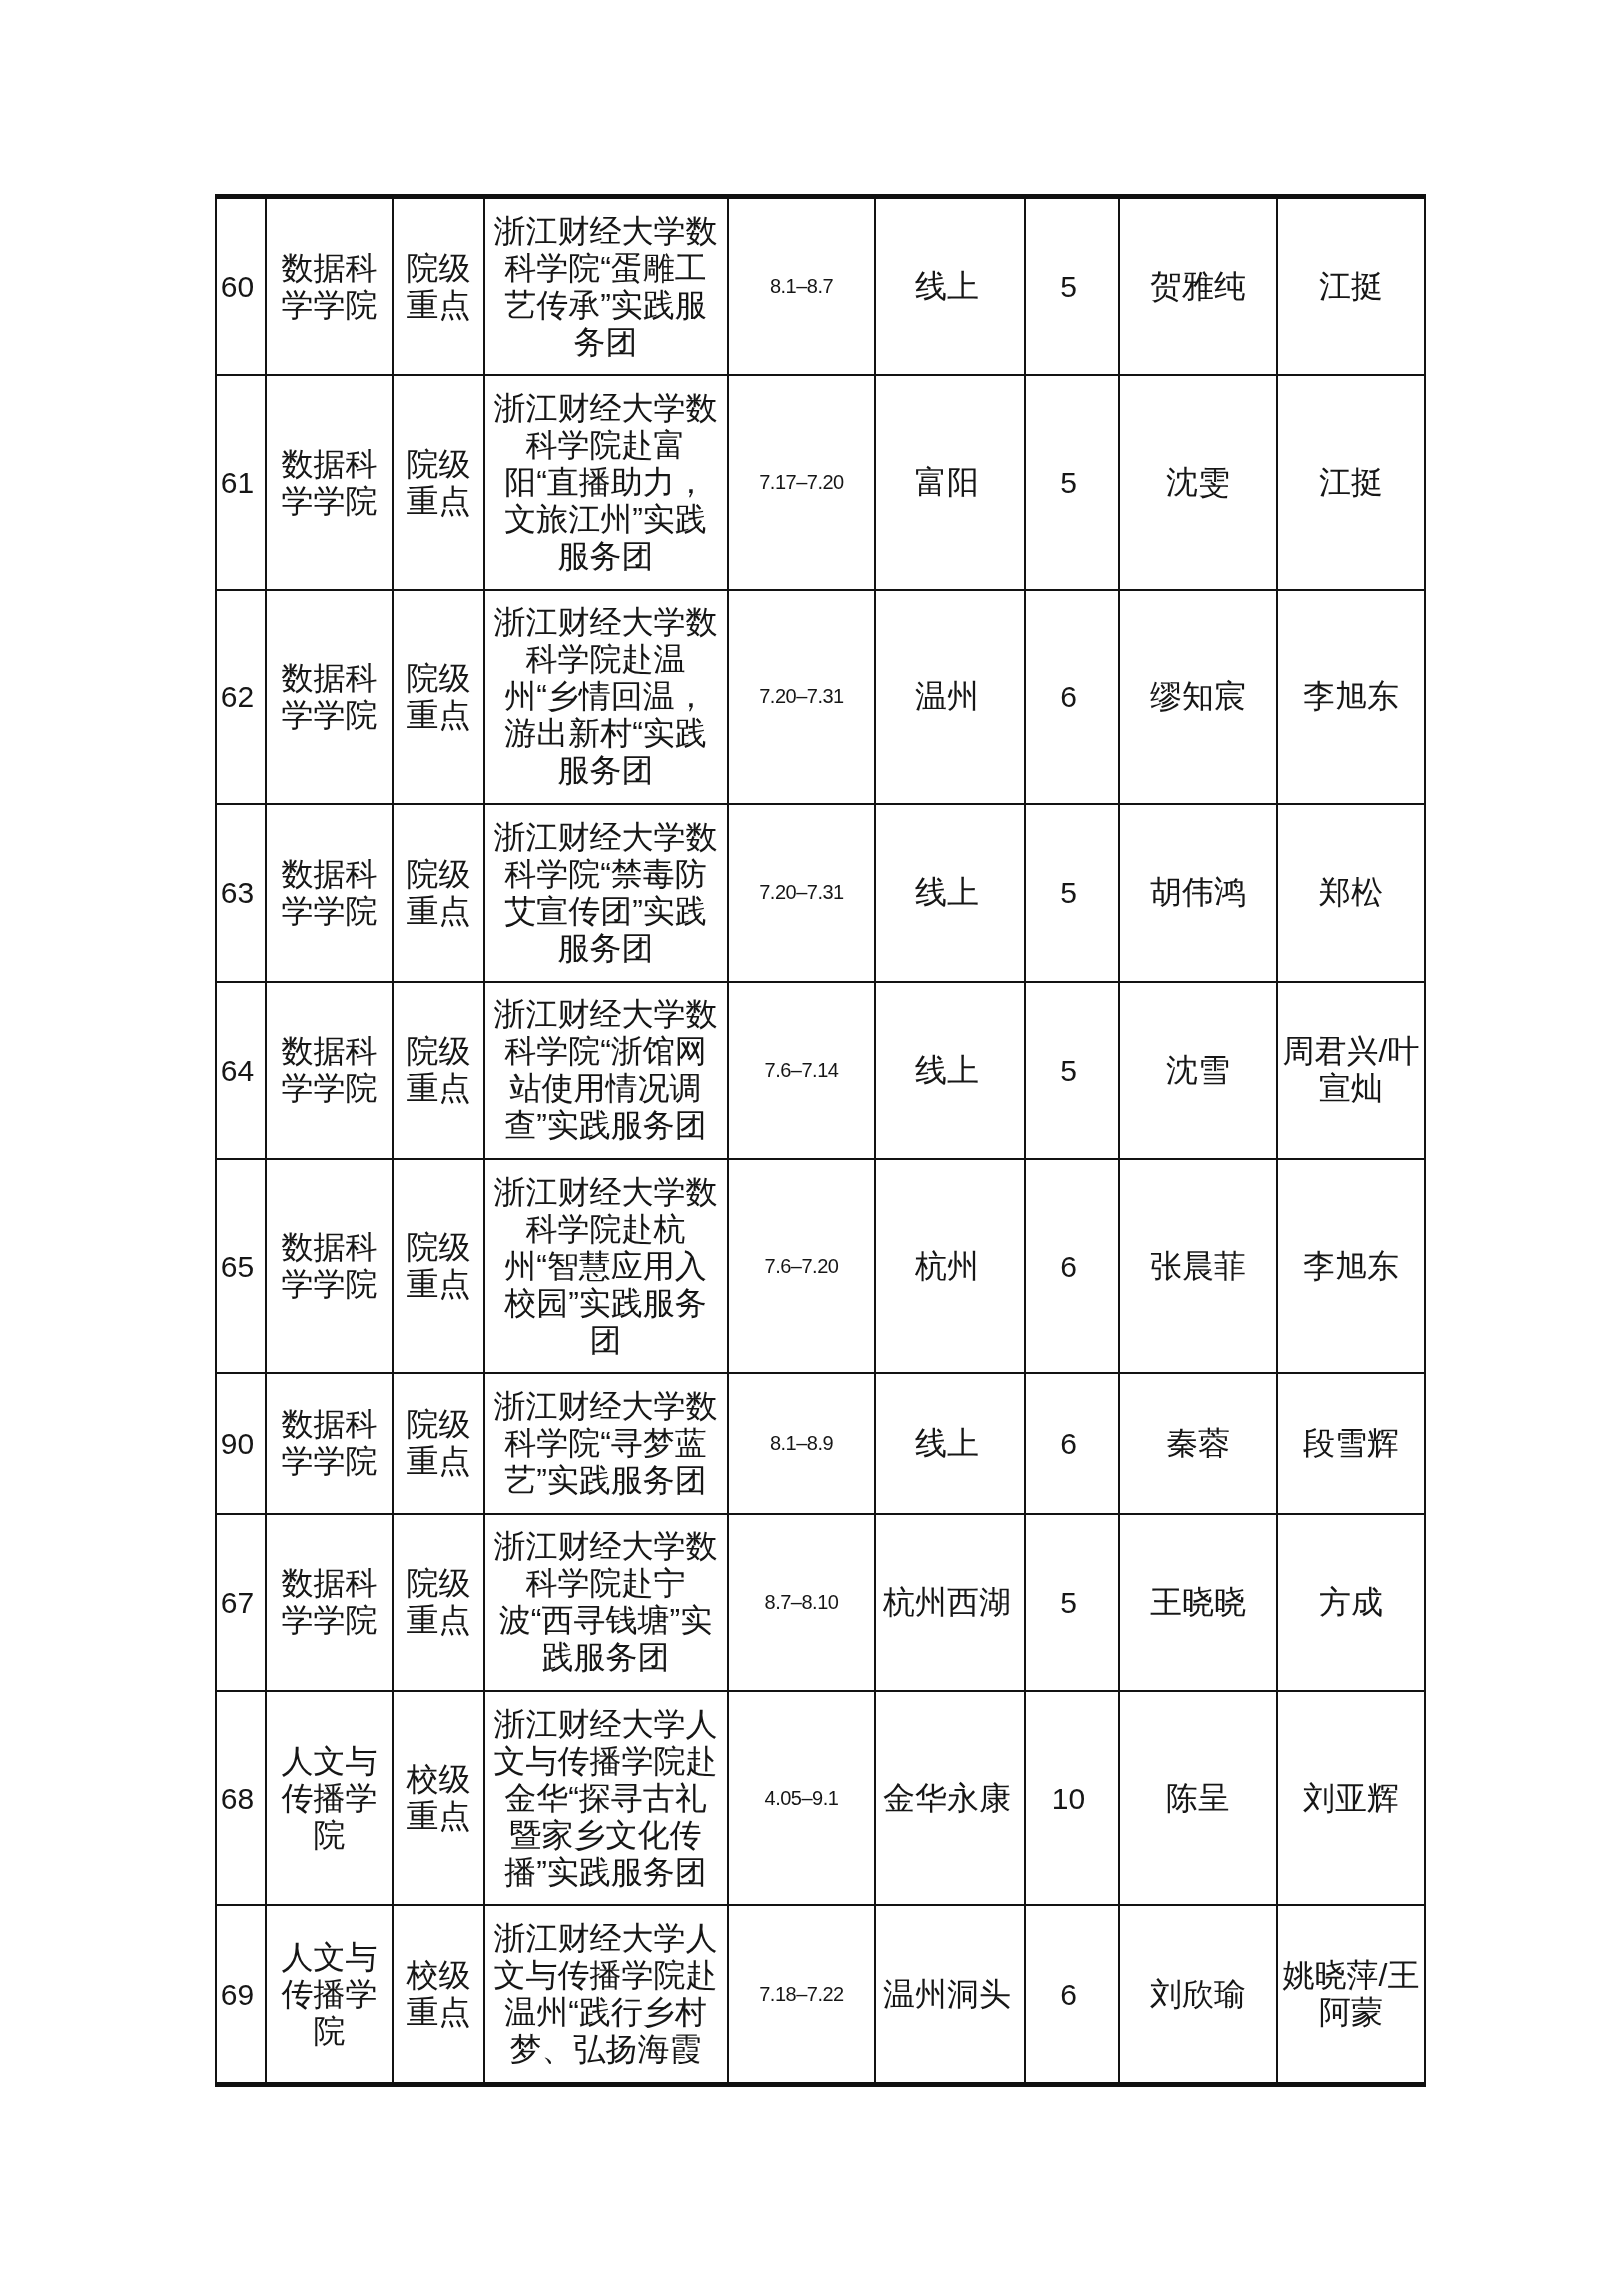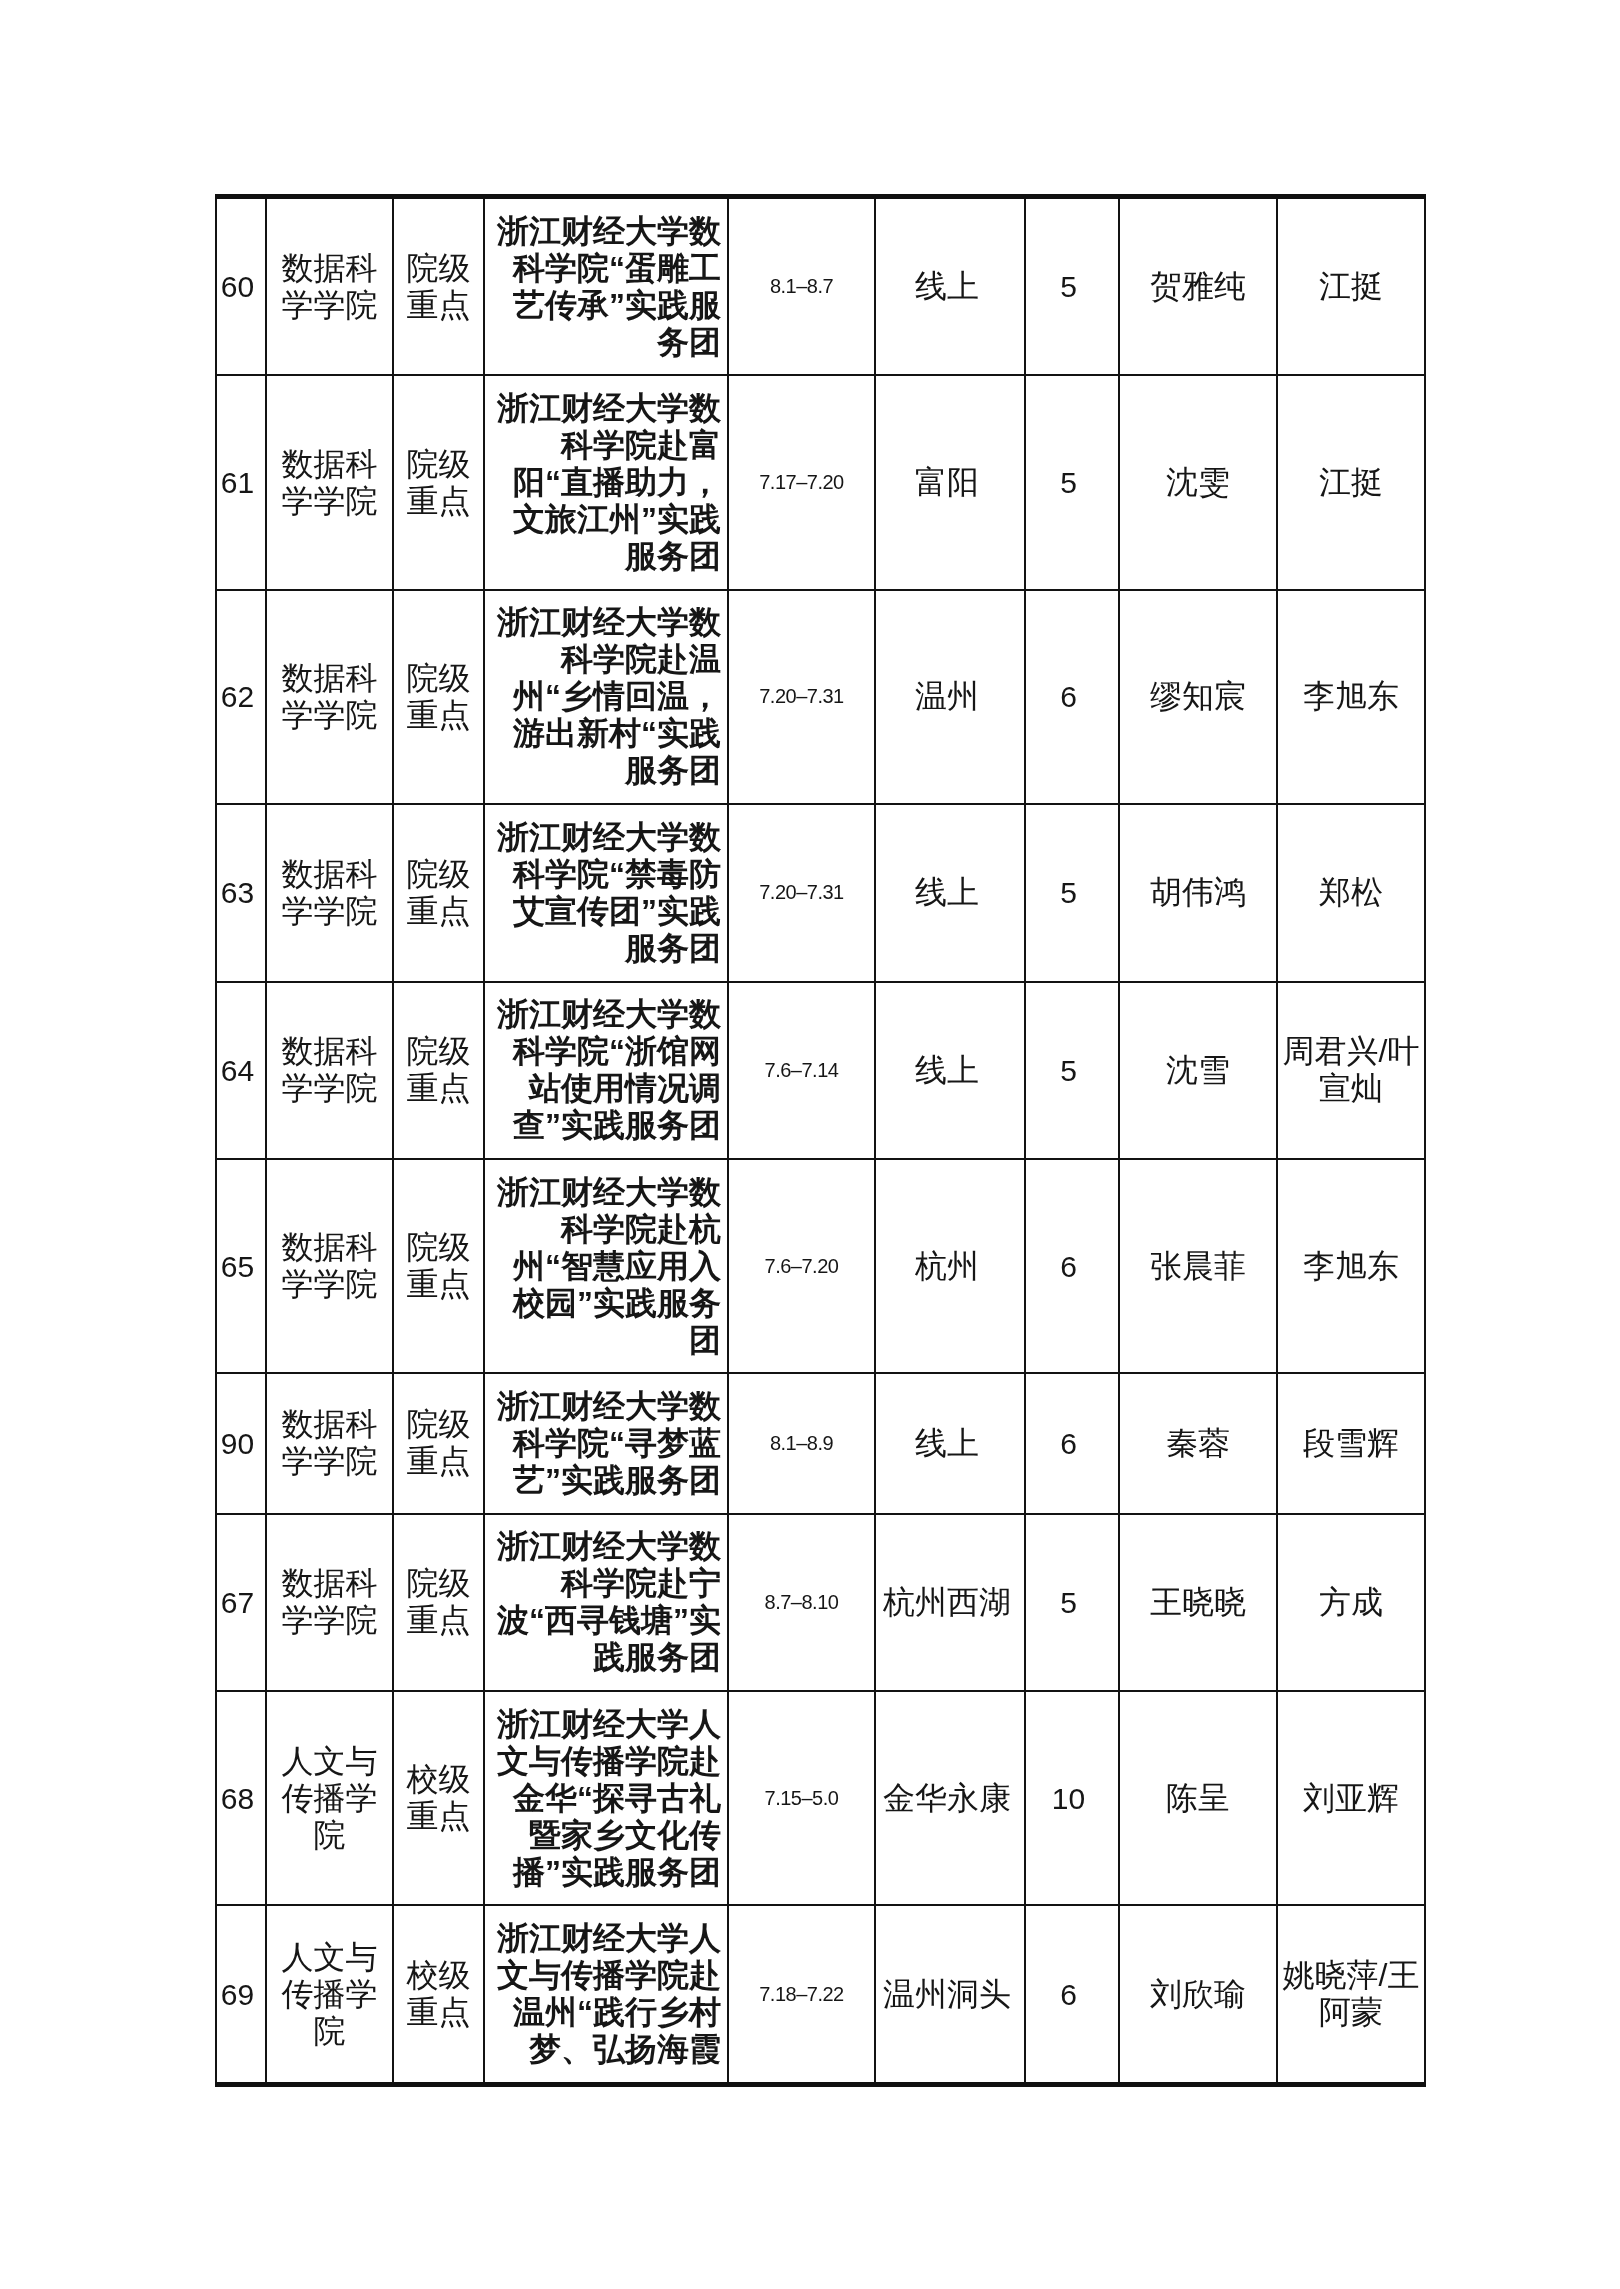--- a/index.html
+++ b/index.html
@@ -51,24 +51,23 @@
     padding-right: 8px;
   }
   td.c-dates {
     font-size: 20px;
     letter-spacing: -0.5px;
     padding-left: 1px;
     padding-right: 1px;
     white-space: nowrap;
   }
   td.c-team {
-    text-align: right;
+    text-align: center;
     padding: 13.7px 5.9px 13.7px 4.9px;
     line-break: strict;
-    font-weight: bold;
   }
   td.c-location {
     padding-left: 2px;
     padding-right: 8px;
     text-align: center;
   }
 </style>
 </head>
 <body>
 
@@ -179,21 +178,21 @@
     <td class="c-count">5</td>
     <td class="c-leader">王晓晓</td>
     <td class="c-advisor">方成</td>
   </tr>
 
   <tr>
     <td class="c-no">68</td>
     <td class="c-college">人文与传播学院</td>
     <td class="c-level">校级重点</td>
     <td class="c-team">浙江财经大学人文与传播学院赴金华“探寻古礼暨家乡文化传播”实践服务团</td>
-    <td class="c-dates">7.15–5.0</td>
+    <td class="c-dates">4.05–9.1</td>
     <td class="c-location">金华永康</td>
     <td class="c-count">10</td>
     <td class="c-leader">陈呈</td>
     <td class="c-advisor">刘亚辉</td>
   </tr>
 
   <tr>
     <td class="c-no">69</td>
     <td class="c-college">人文与传播学院</td>
     <td class="c-level">校级重点</td>

